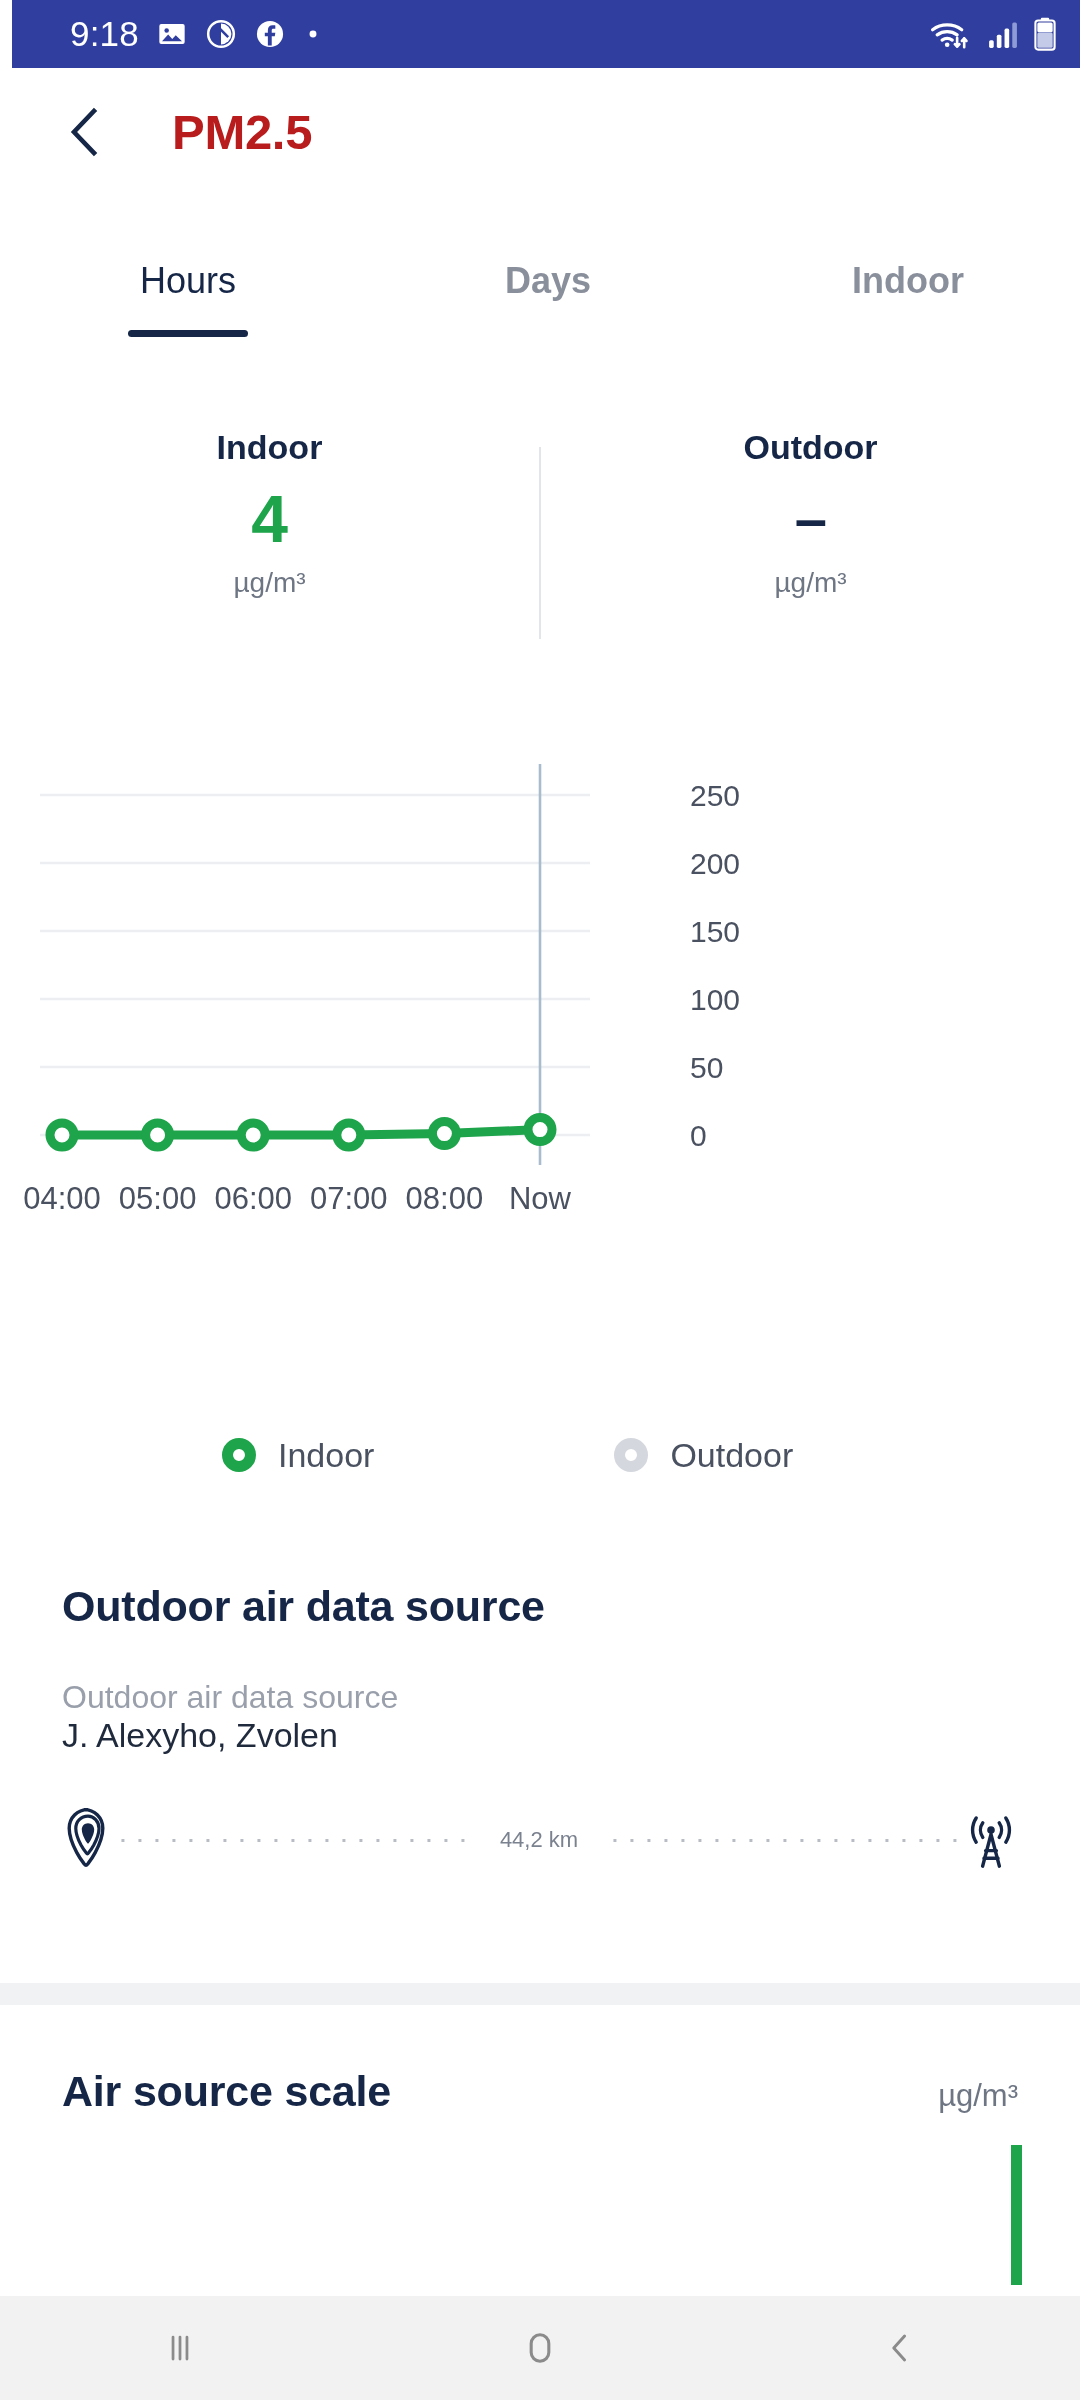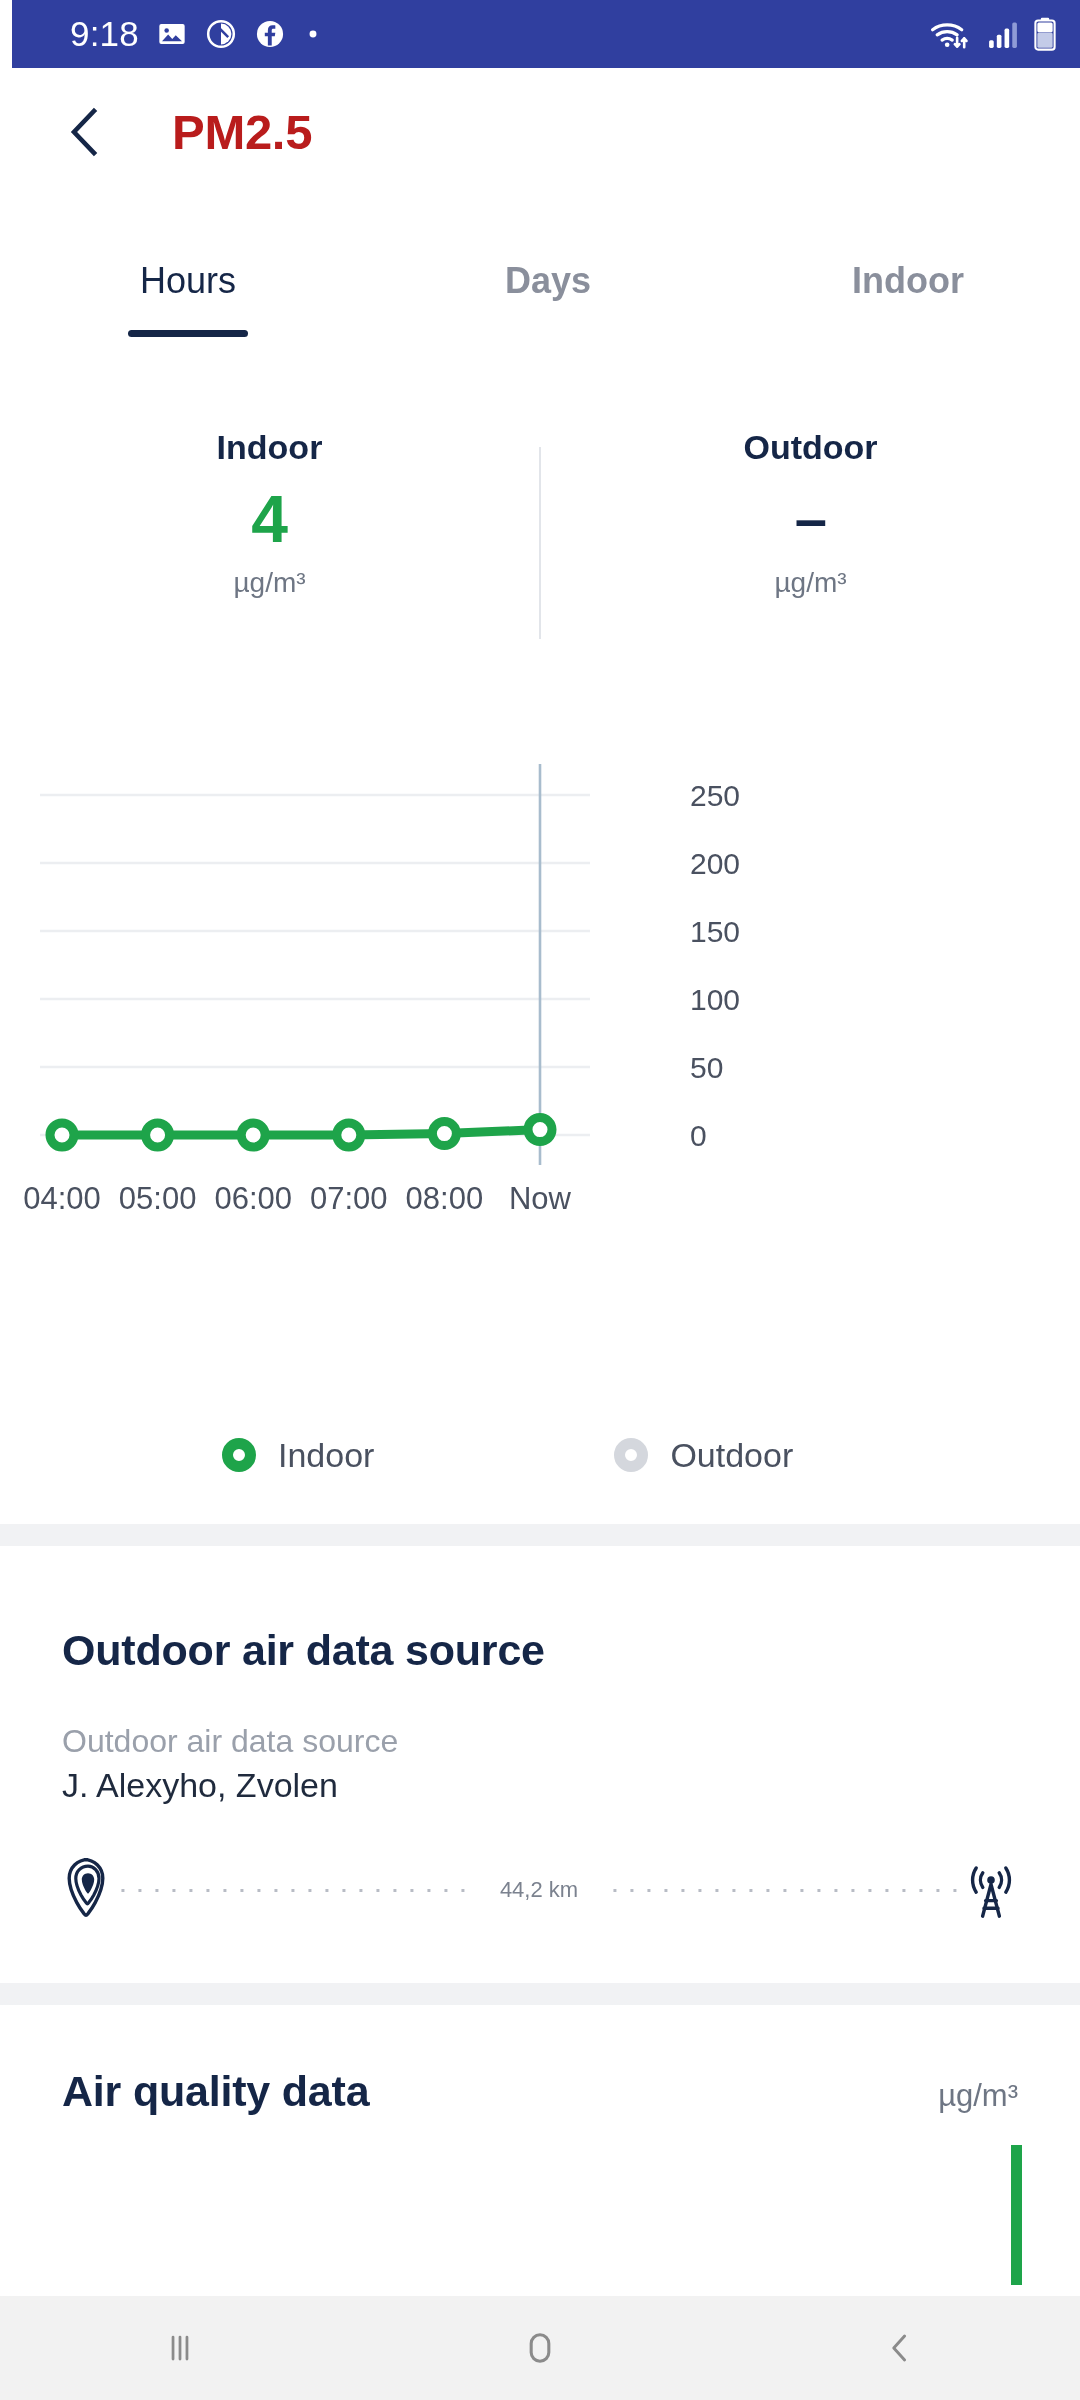--- a/index.html
+++ b/index.html
@@ -178,38 +178,38 @@
   
   .band {
     width: 1080px;
     height: 22px;
     background: #f1f2f4;
   }
 
   
   .section-source {
     position: absolute;
-    top: 1560px; left: 0;
+    top: 1516px; left: 0;
     width: 1080px;
     background: #ffffff;
     padding: 66px 62px 0 62px;
   }
   .section-heading {
     font-size: 43px;
     font-weight: 700;
     color: #152647;
     letter-spacing: -0.2px;
   }
   .source-label {
     margin-top: 48px;
     font-size: 32px;
     color: #9aa0ab;
   }
   .source-value {
-    margin-top: 6px;
+    margin-top: 0;
     font-size: 34px;
     color: #1f2a3d;
   }
   .distance-row {
     margin-top: 52px;
     display: flex;
     align-items: center;
     gap: 0;
   }
   .dotline {
@@ -473,21 +473,21 @@
           <path d="M10.8 21.8h5.4 M10 25.6h7" fill="none" stroke="#152647" stroke-width="1.7" stroke-linecap="round"></path>
         </svg>
       </span>
     </div>
   </div>
 
   <div class="band" style="position:absolute; top:1983px; left:0;"></div>
 
   <div class="section-scale">
     <div class="scale-head">
-      <span class="section-heading">Air quality data</span>
+      <span class="section-heading">Air source scale</span>
       <span class="scale-unit">µg/m³</span>
     </div>
     <span class="scale-bar"></span>
   </div>
 
   <div class="nav-bar">
     <div class="nav-btn">
       <svg width="44" height="44" viewBox="0 0 24 24">
         <path d="M8.2 6v12M12 6v12M15.8 6v12" stroke="#8b8b8b" stroke-width="1.5" stroke-linecap="round" fill="none"></path>
       </svg>

